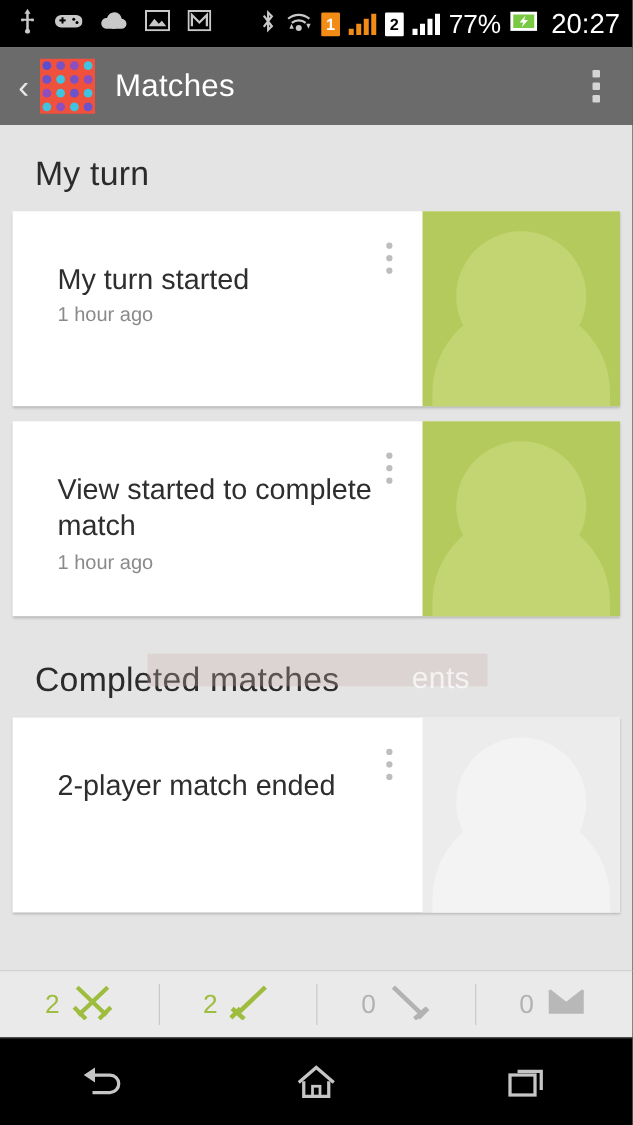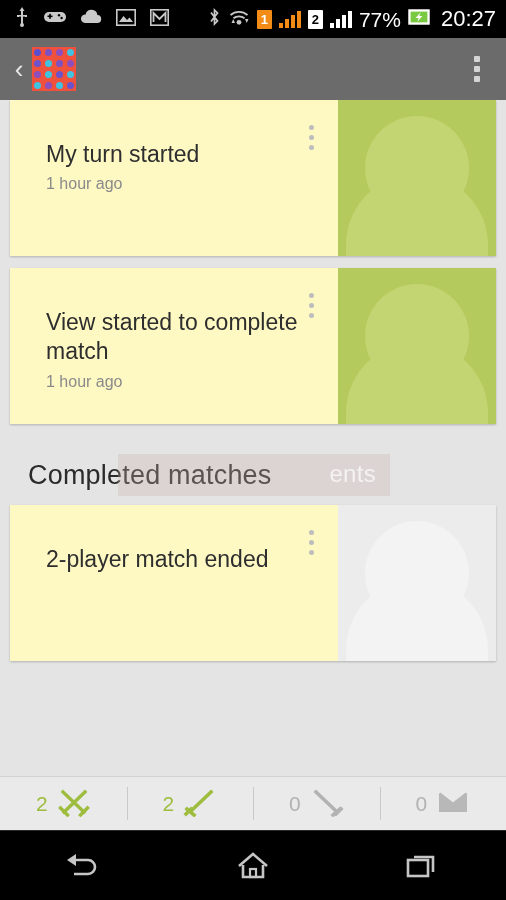--- a/index.html
+++ b/index.html
@@ -104,21 +104,21 @@
   .section-title {
     font-size: 27px;
     color: #2b2b2b;
     font-weight: 400;
     padding: 24px 0 14px 28px;
     letter-spacing: 0.2px;
   }
   .card {
     position: relative;
     margin: 0 10px 12px 10px;
-    background: #fef9c3;
+    background: #ffffff;
     height: 156px;
     display: flex;
     box-shadow: 0 1px 2px rgba(0,0,0,0.22);
   }
   .card-body {
     flex: 1 1 auto;
     padding: 40px 0 0 36px;
     position: relative;
   }
   .card-title {
@@ -164,21 +164,21 @@
   }
   .card-avatar.green .avatar-head,
   .card-avatar.green .avatar-body { background: #c3d573; }
   .card-avatar.gray .avatar-head,
   .card-avatar.gray .avatar-body { background: #f3f3f3; }
 
   
   .ghost-overlay {
     position: absolute;
     left: 118px; top: 18px;
-    width: 272px; height: 42px;
+    width: 272px; height: 26px;
     background: rgba(199,175,168,0.30);
     pointer-events: none;
   }
   .ghost-text {
     position: absolute;
     right: 14px; top: 6px;
     color: rgba(255,255,255,0.70);
     font-size: 24px;
     font-weight: 500;
     letter-spacing: 0.3px;
@@ -340,29 +340,31 @@
         <span style="background: rgb(139, 79, 192);"></span>
         <span style="background: rgb(139, 79, 192);"></span>
         <span style="background: rgb(63, 195, 224);"></span>
         <span style="background: rgb(106, 83, 204);"></span>
         <span style="background: rgb(63, 195, 224);"></span>
         <span style="background: rgb(63, 195, 224);"></span>
         <span style="background: rgb(139, 79, 192);"></span>
         <span style="background: rgb(63, 195, 224);"></span>
         <span style="background: rgb(106, 83, 204);"></span>
       </div>
+    <div class="app-title">Matches</div>
     <div class="overflow-bar">
         <i></i>
         <i></i>
         <i></i>
       </div>
   </div>
 
   <div class="content">
 
+    <div class="section-title">My turn</div>
 
     <div class="card">
       <div class="card-body">
         <div class="card-title">My turn started</div>
         <div class="card-sub">1 hour ago</div>
         <div class="card-menu">
             <i></i>
             <i></i>
             <i></i>
           </div>

